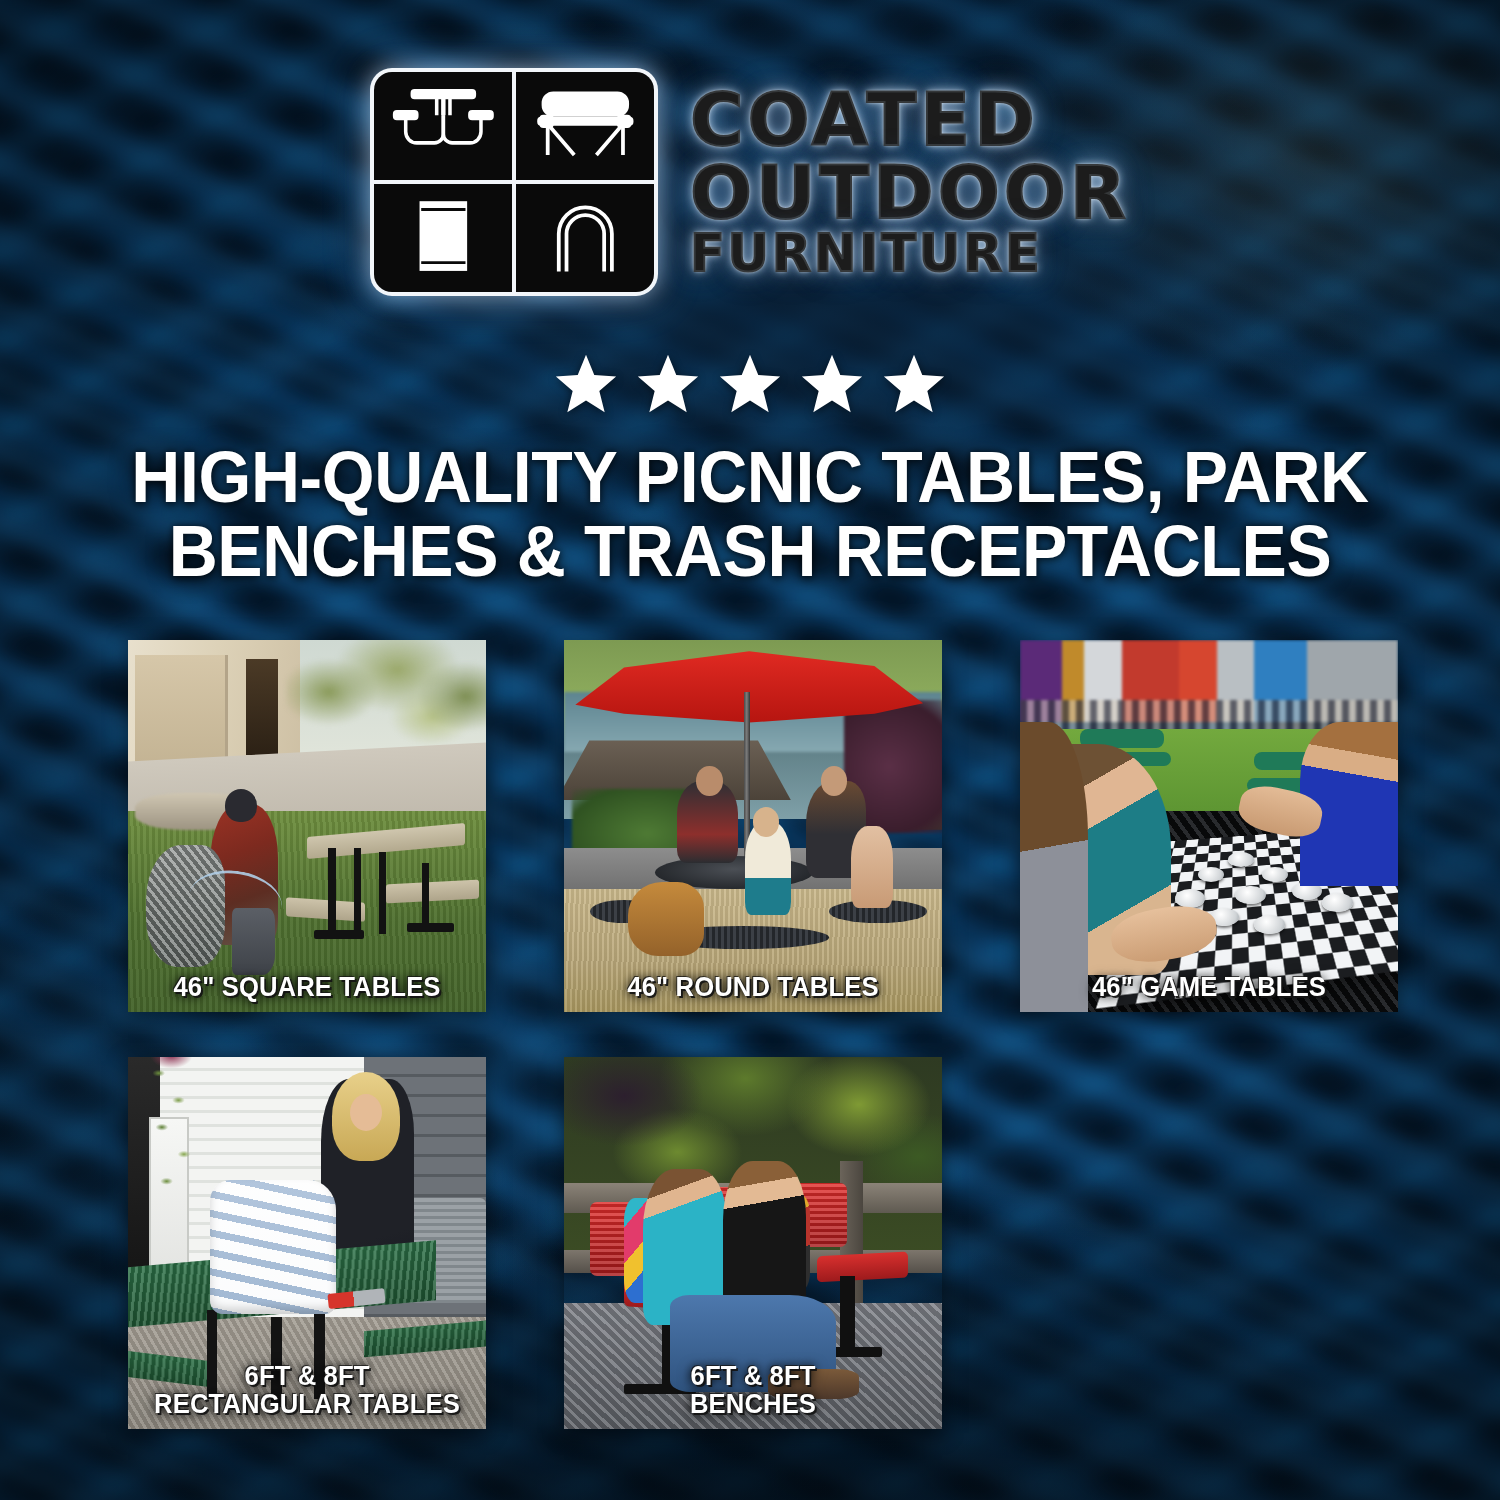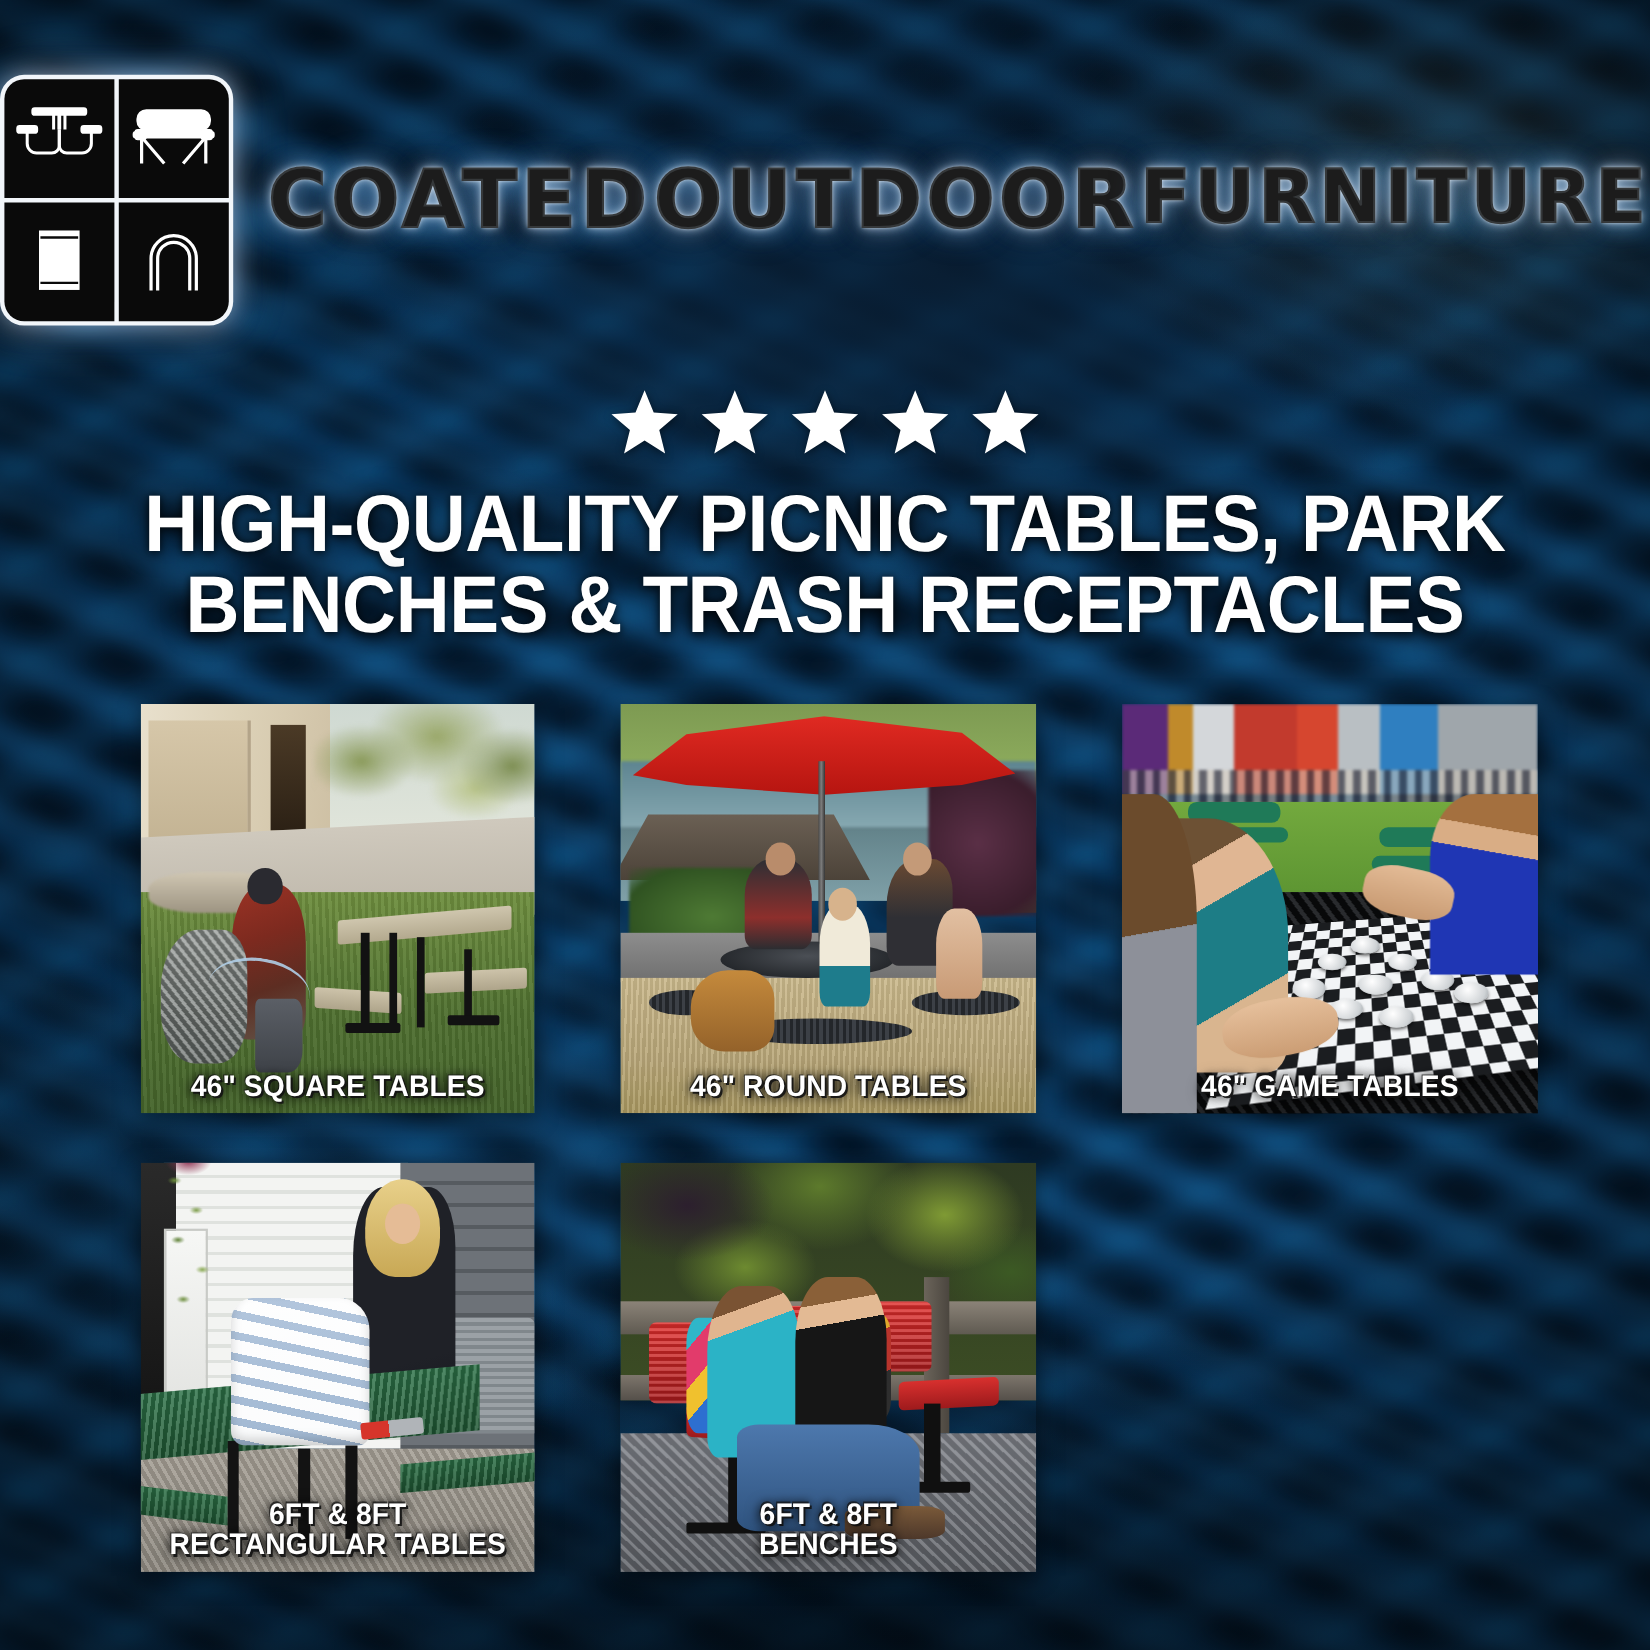--- a/index.html
+++ b/index.html
@@ -70,37 +70,37 @@
   .logo-cell {
     background:#0a0a0a; display:flex; align-items:center; justify-content:center;
     position:relative;
   }
   .logo-cell:nth-child(1){ border-radius:18px 0 0 0; }
   .logo-cell:nth-child(2){ border-radius:0 18px 0 0; }
   .logo-cell:nth-child(3){ border-radius:0 0 0 18px; }
   .logo-cell:nth-child(4){ border-radius:0 0 18px 0; }
   .logo-cell svg { width:86%; height:82%; }
 
-  .logo-words { display:flex; flex-direction:row; gap:2px; }
+  .logo-words { display:flex; flex-direction:column; gap:2px; }
   .logo-words .lw {
     font-family:"DejaVu Sans", sans-serif;
     font-weight:700;
     letter-spacing:.055em;
     color:#1c1c1c;
     line-height:.96;
     -webkit-text-stroke:2px #35383a;
     text-shadow:
        0 0 3px rgba(255,255,255,.95),
        0 0 9px rgba(215,235,255,.85),
        0 0 20px rgba(170,210,250,.60),
        0 0 34px rgba(120,170,225,.35);
   }
   .lw1 { font-size:73px; }
   .lw2 { font-size:73px; }
-  .lw3 { font-size:67px; }
+  .lw3 { font-size:51px; }
 
   
   .stars {
     position:absolute; left:0; right:0; top:352px;
     display:flex; justify-content:center; gap:16px;
   }
   .star { width:66px; height:64px; display:block; }
   .star svg { width:100%; height:100%; display:block; filter:drop-shadow(0 2px 4px rgba(0,0,0,.55)); }
 
   

